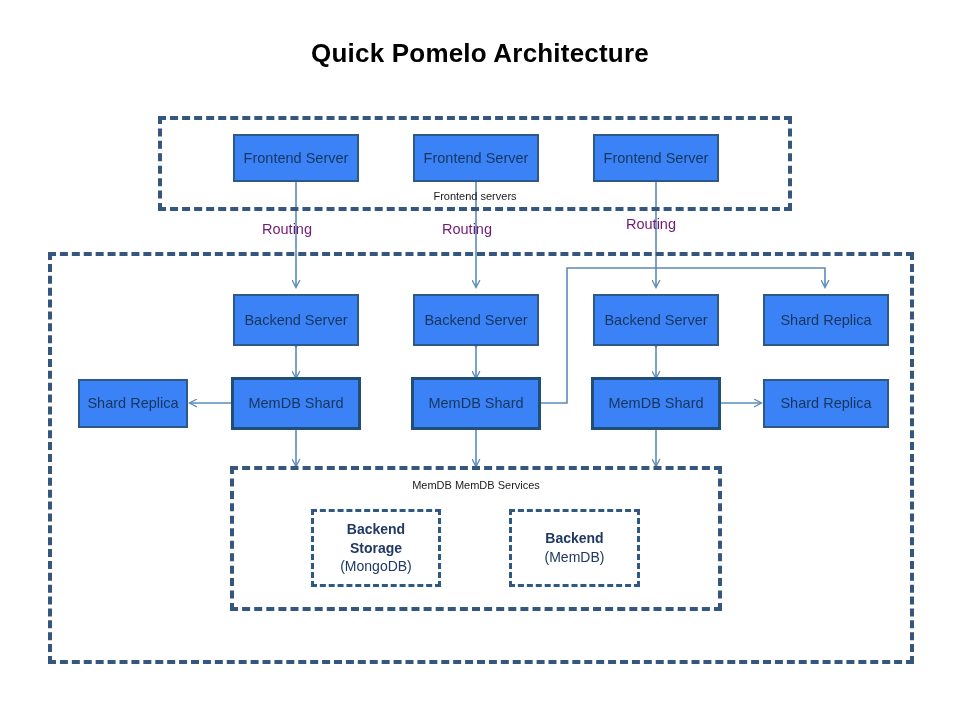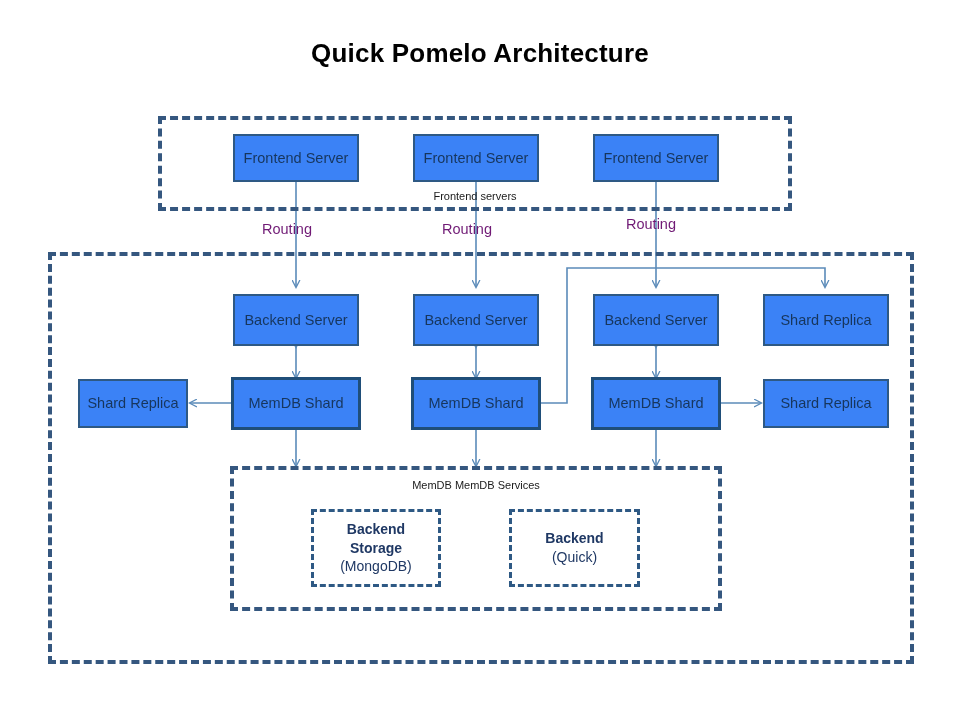--- a/index.html
+++ b/index.html
@@ -176,17 +176,17 @@
   <div class="group-label" style="left:230px; top:479px; width:492px;">MemDB MemDB Services</div>
 
   <div class="svc" style="left:311px; top:509px; width:130px; height:78px;">
     <span class="strong">Backend</span>
     <span class="strong">Storage</span>
     <span class="plain">(MongoDB)</span>
   </div>
 
   <div class="svc" style="left:509px; top:509px; width:131px; height:78px;">
     <span class="strong">Backend</span>
-    <span class="plain">(Quick)</span>
+    <span class="plain">(MemDB)</span>
   </div>
 
 
 </div>
 
 </body></html>

